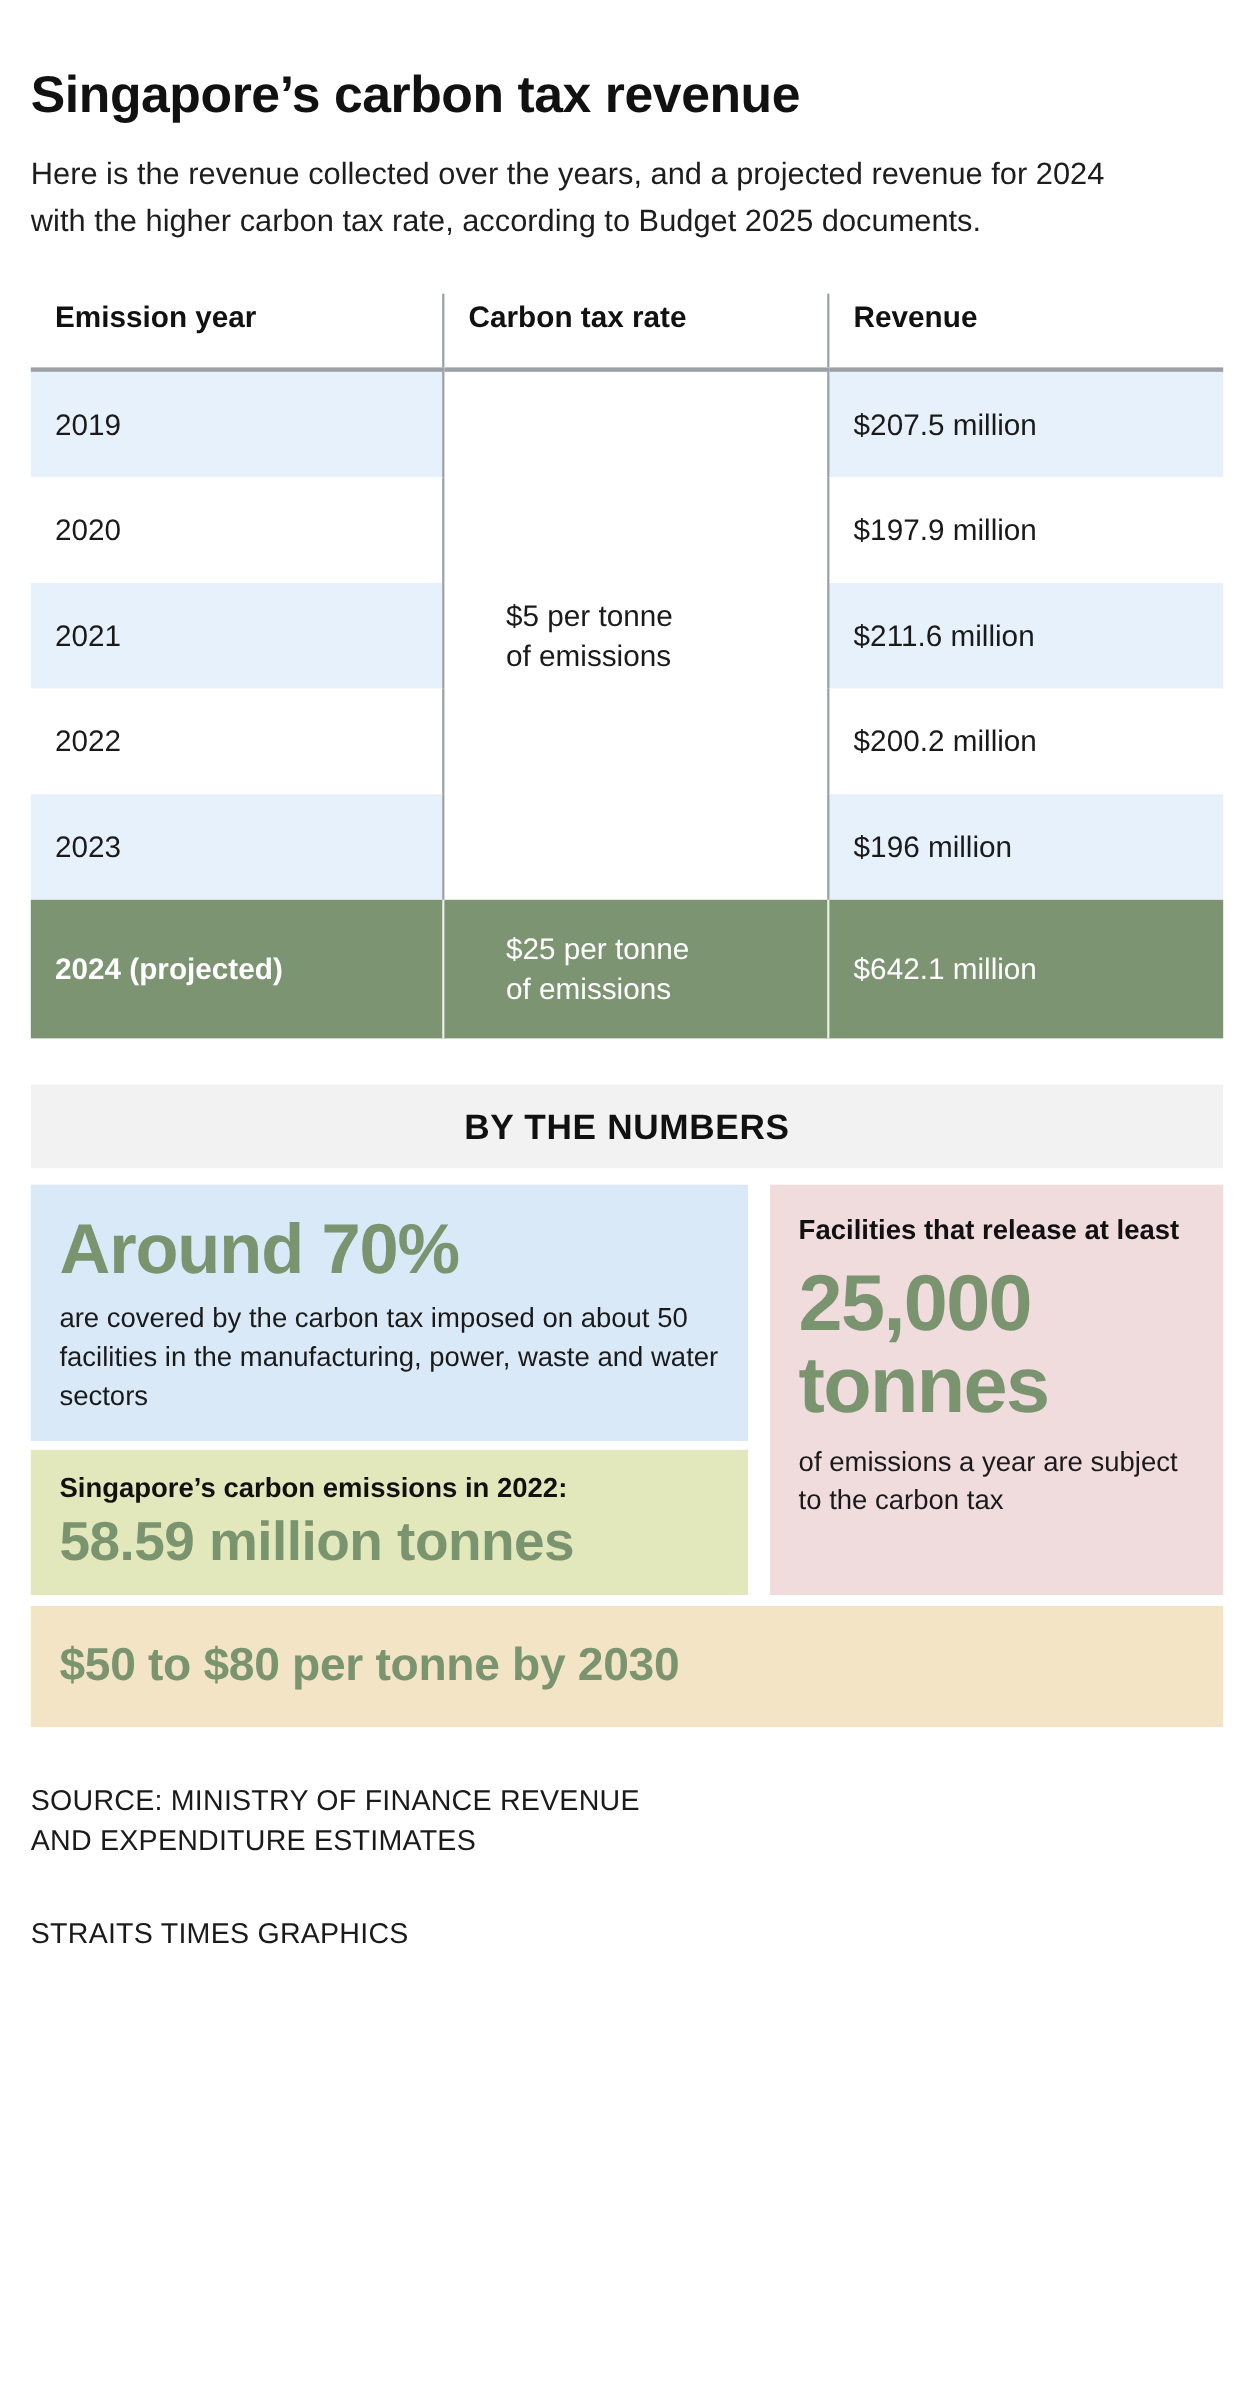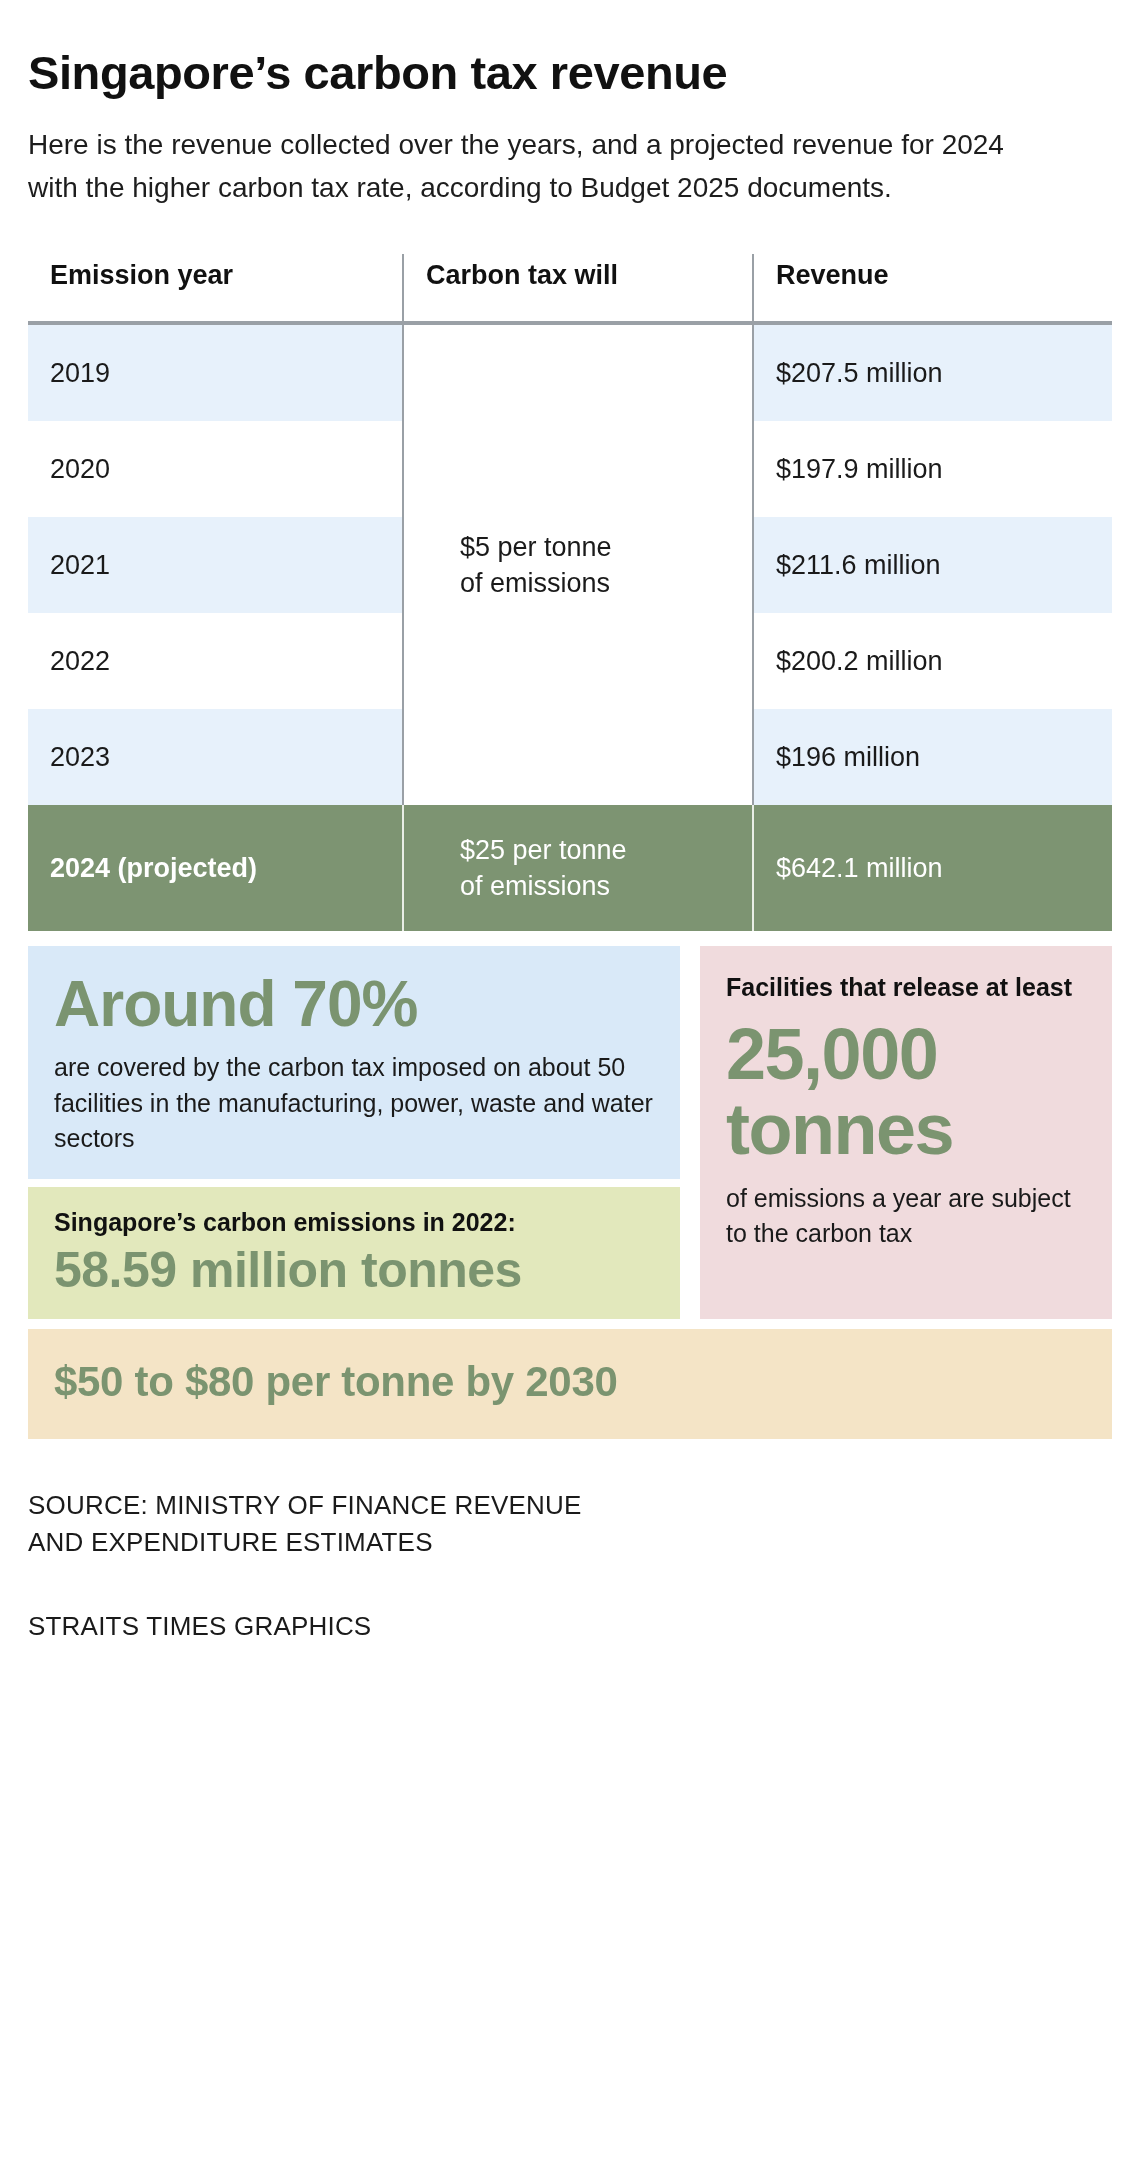--- a/index.html
+++ b/index.html
@@ -11,21 +11,21 @@
     width: 1140px;
     height: 2180px;
     font-family: "Liberation Sans", sans-serif;
     color: #111111;
     overflow: hidden;
   }
   .page {
     width: 1140px;
     height: 2102px;
     box-sizing: border-box;
-    padding: 3px 28px;
+    padding: 16px 28px;
     position: relative;
   }
 
   
   .headline {
     font-size: 47px;
     font-weight: bold;
     letter-spacing: -0.4px;
     color: #111111;
     margin: 0;
@@ -253,21 +253,21 @@
   <div class="tbl-wrap">
     <table class="data">
       <colgroup>
         <col class="c1">
           <col class="c2">
           <col class="c3">
       </colgroup>
       <thead>
         <tr>
           <th>Emission year</th>
-          <th class="mid">Carbon tax will</th>
+          <th class="mid">Carbon tax rate</th>
           <th>Revenue</th>
         </tr>
       </thead>
       <tbody>
         <tr class="alt">
           <td class="year">2019</td>
           <td class="mid rate" rowspan="5">
             <span class="rate-line">$5 per tonne</span>
             <span class="rate-line">of emissions</span>
           </td>
@@ -294,20 +294,23 @@
           <td class="mid rate">
             <span class="rate-line">$25 per tonne</span>
             <span class="rate-line">of emissions</span>
           </td>
           <td class="rev">$642.1 million</td>
         </tr>
       </tbody>
     </table>
   </div>
 
+  <div class="btn-band">
+    <span>BY THE NUMBERS</span>
+  </div>
 
   <div class="grid">
     <div class="col-left">
 
       <div class="panel-blue">
         <div class="big-green pct">Around 70%</div>
         <div class="body-txt">are covered by the carbon tax imposed on about 50 facilities in the manufacturing, power, waste and water sectors</div>
       </div>
 
       <div class="panel-olive">

